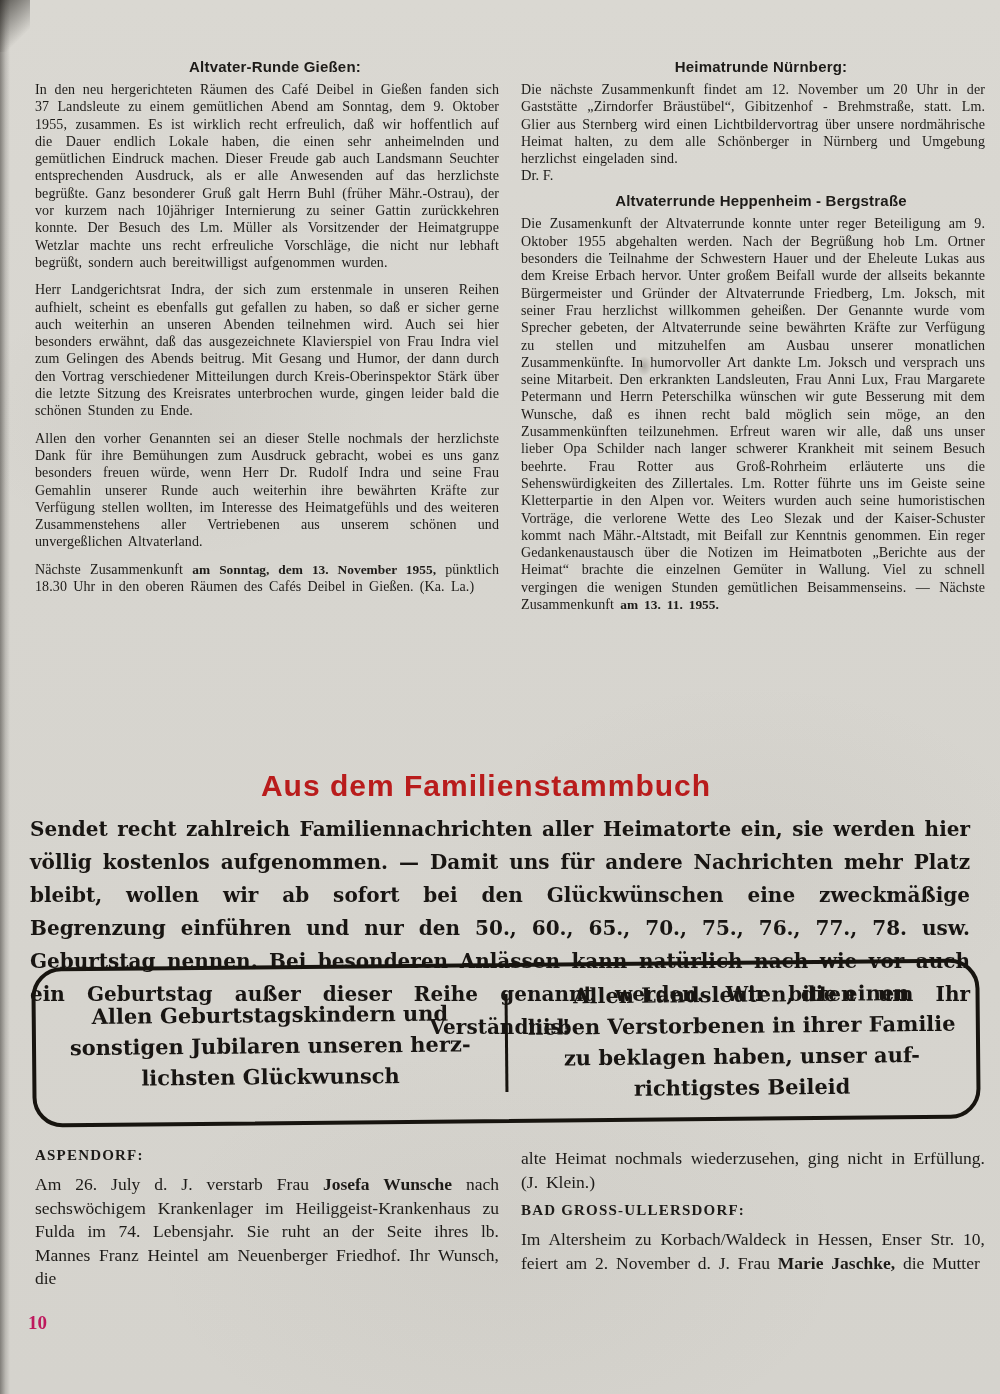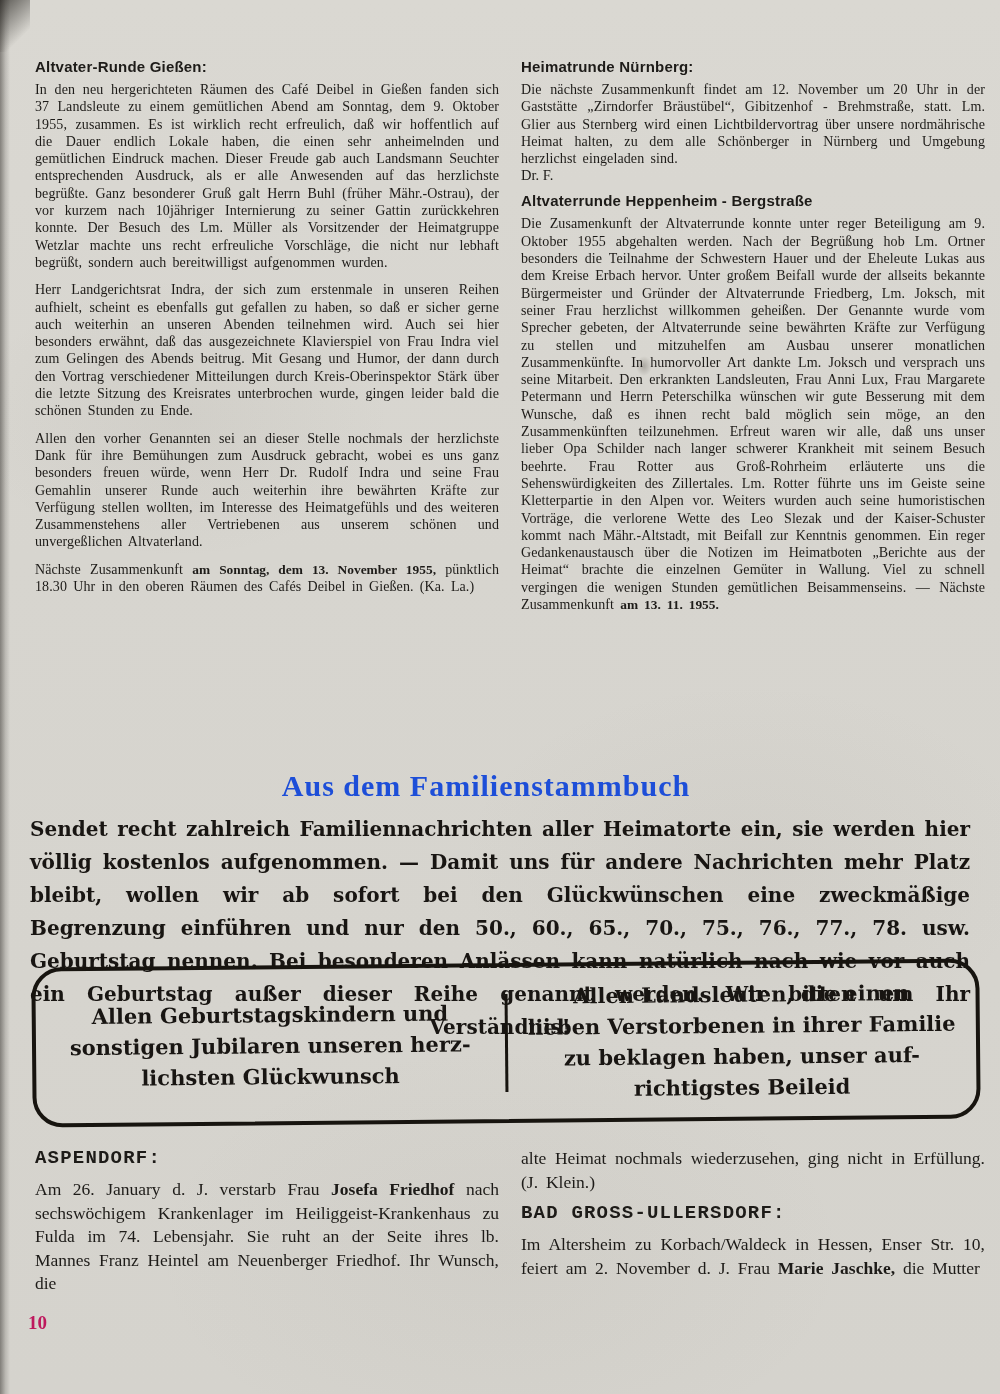--- a/index.html
+++ b/index.html
@@ -28,37 +28,37 @@
   .smudge {
     position:absolute; left:636px; top:356px; width:16px; height:20px;
     background:radial-gradient(ellipse at center, rgba(70,64,55,0.30), transparent 70%);
   }
 
   .cols { position:absolute; left:35px; top:58px; width:950px; display:flex; gap:22px; }
   .col { width:464px; }
 
   .h-sans {
     font-family:"Liberation Sans", sans-serif; font-weight:700;
-    font-size:15px; letter-spacing:0.2px; margin:0 0 6px 0;
+    font-size:15px; letter-spacing:0.2px; margin:0 0 6px 16px;text-align:center;
   }
   .body-p {
     font-size:14px; line-height:17.3px; text-align:justify;
     word-spacing:2.6px; letter-spacing:0.1px; margin:4px 0 10px 0;
   }
   .body-p.tight { margin-bottom:0; }
   .sig { font-size:14.5px; padding-right:4px; margin:0 0 8px 0; }
   .h-sans.mid { margin-top:0; }
 
   .seg-sansb { font-family:Liberation Serif, serif; font-weight:700; font-size:13.4px; letter-spacing:0; }
   .seg-serifb { font-weight:700; }
 
   .family-title {
     position:absolute; top:769px; left:0; width:972px; text-align:center;
-    font-family:Liberation Serif, serif; font-weight:700; font-size:30px;
-    letter-spacing:1px; color:#1d4ed8;
+    font-family:Liberation Sans, sans-serif; font-weight:700; font-size:30px;
+    letter-spacing:1px; color:#b91c1c;
   }
   .family-intro {
     position:absolute; top:813px; left:30px; width:940px;
     font-family:"DejaVu Serif", serif; font-weight:700; font-size:20px;
     line-height:33px; text-align:justify; text-align-last:center;
     color:#181512; word-spacing:1px;
   }
 
   .bless-box {
     position:absolute; top:963px; left:32px; width:948px; height:160px;
@@ -68,21 +68,21 @@
   .box-half {
     flex:1; display:flex; flex-direction:column; justify-content:center; align-items:center;
     font-family:"DejaVu Serif", serif; font-weight:700; font-size:21px;
     line-height:31px; color:#181512; text-align:center;
   }
   .box-divider { width:3px; background:#17140f; margin:27px 0; }
 
   .obits { position:absolute; left:35px; top:1147px; width:950px; display:flex; gap:22px; }
   .obit-col { width:464px; }
   .obit-h {
-    font-family:Liberation Mono, monospace; font-weight:700; font-size:19px;
+    font-family:Liberation Serif, serif; font-weight:700; font-size:15px;
     letter-spacing:1.2px; margin:0 0 9px 0;
   }
   .obit-h.mt { }
   .obit-p {
     font-size:17.5px; line-height:23.6px; text-align:justify;
     word-spacing:3.5px; margin:0 0 8px 0;
   }
   .page-num {
     position:absolute; left:28px; top:1312px;
     font-weight:700; font-size:19px; color:#be185d;
@@ -127,21 +127,21 @@
     <div>Allen Landsleuten, die einen</div>
     <div>lieben Verstorbenen in ihrer Familie</div>
     <div>zu beklagen haben, unser auf-</div>
     <div>richtigstes Beileid</div>
   </div>
 </div>
 
 <div class="obits">
   <div class="obit-col">
     <div class="obit-h">ASPENDORF:</div>
-    <p class="obit-p"><span>Am 26. January d. J. verstarb Frau </span><span class="seg-serifb">Josefa Friedhof</span><span> nach sechswöchigem Krankenlager im Heiliggeist-Krankenhaus zu Fulda im 74. Lebensjahr. Sie ruht an der Seite ihres lb. Mannes Franz Heintel am Neuenberger Friedhof. Ihr Wunsch, die</span></p>
+    <p class="obit-p"><span>Am 26. July d. J. verstarb Frau </span><span class="seg-serifb">Josefa Wunsche</span><span> nach sechswöchigem Krankenlager im Heiliggeist-Krankenhaus zu Fulda im 74. Lebensjahr. Sie ruht an der Seite ihres lb. Mannes Franz Heintel am Neuenberger Friedhof. Ihr Wunsch, die</span></p>
   </div>
   <div class="obit-col">
     <p class="obit-p">alte Heimat nochmals wiederzusehen, ging nicht in Erfüllung. (J. Klein.)</p>
     <div class="obit-h mt">BAD GROSS-ULLERSDORF:</div>
     <p class="obit-p"><span>Im Altersheim zu Korbach/Waldeck in Hessen, Enser Str. 10, feiert am 2. November d. J. Frau </span><span class="seg-serifb">Marie Jaschke,</span><span> die Mutter</span></p>
   </div>
 </div>
 
 <div class="page-num">10</div>
 

